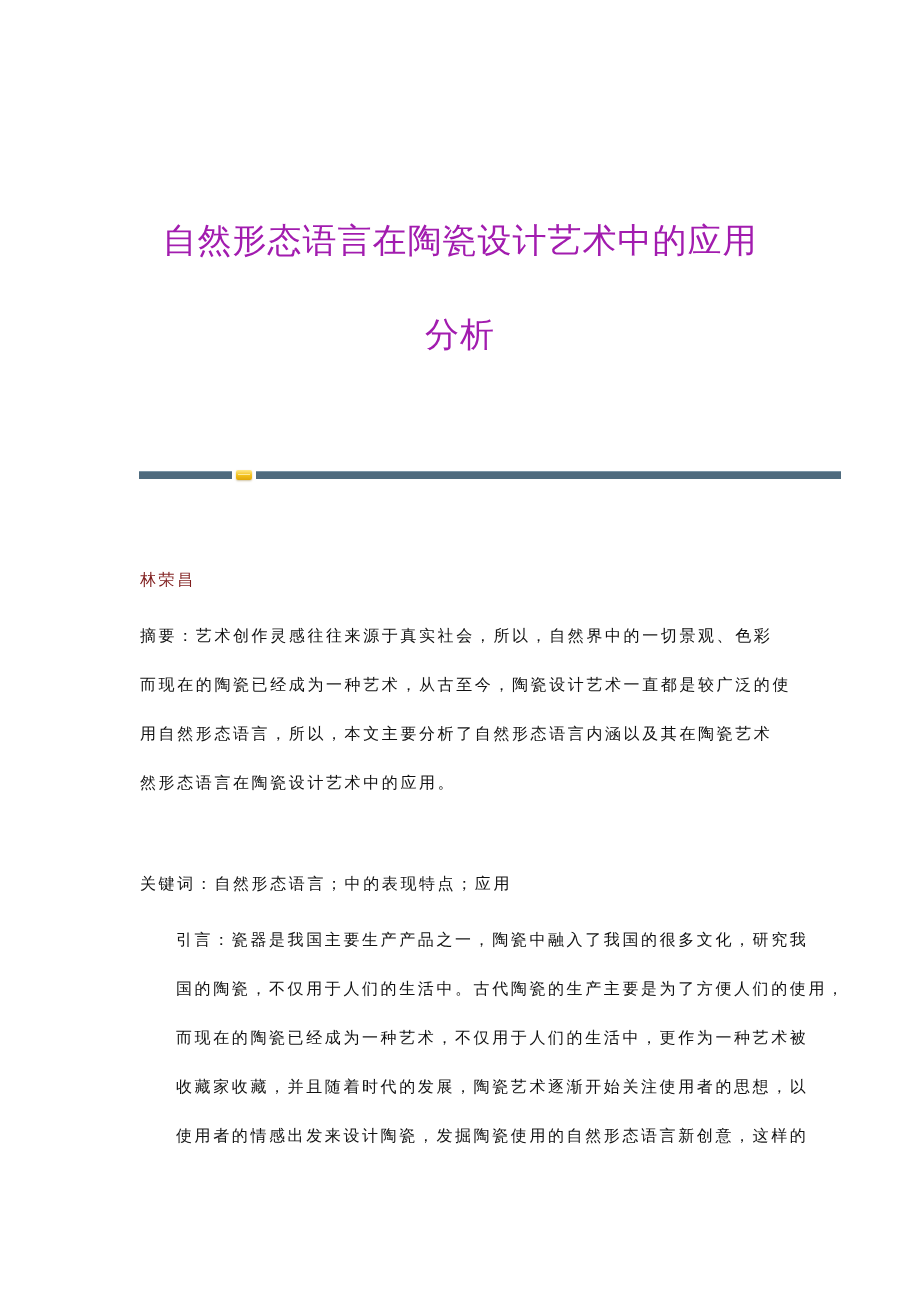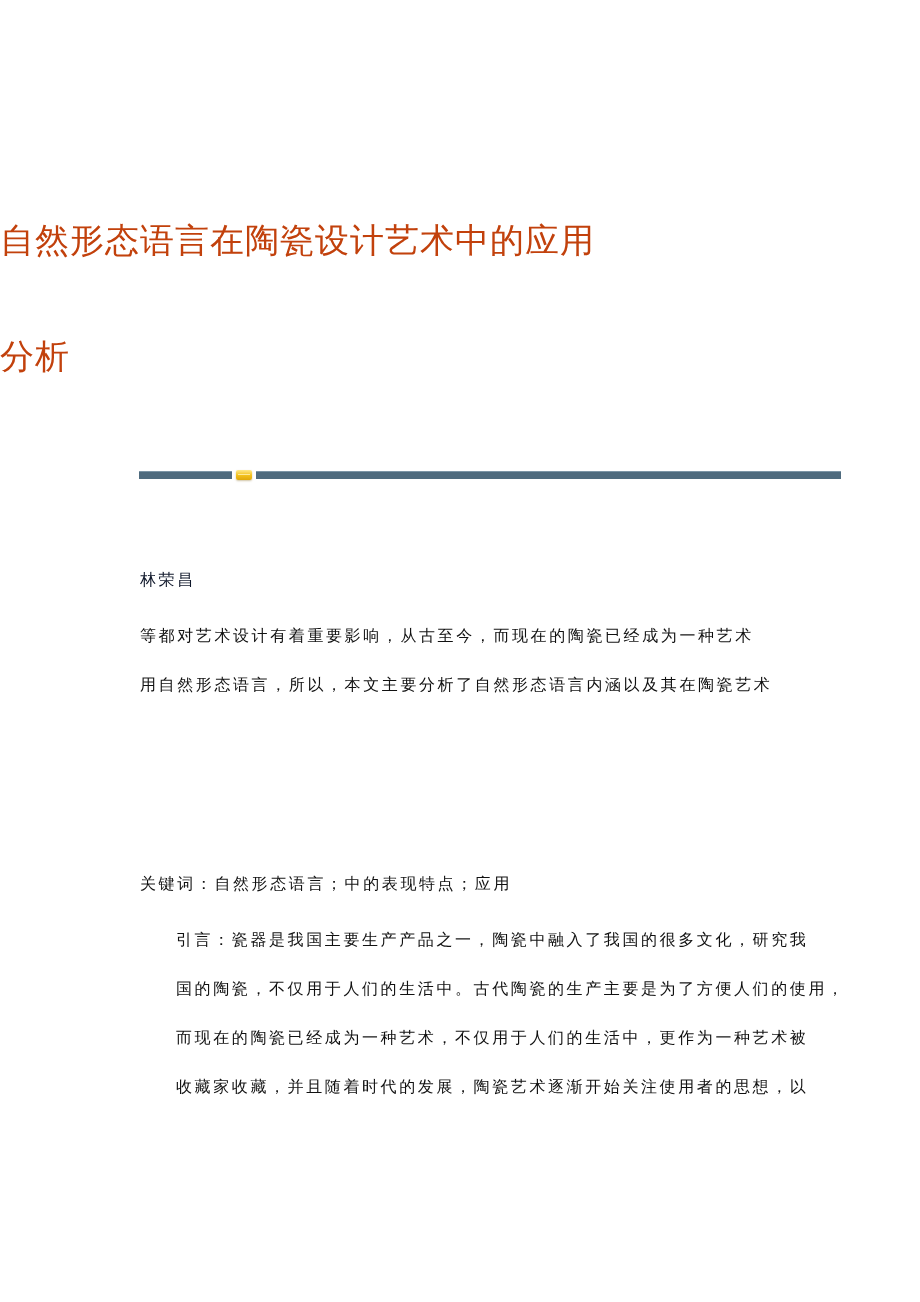--- a/index.html
+++ b/index.html
@@ -18,28 +18,29 @@
     .page {
       position: absolute;
       left: 0; top: 0;
       width: 920px;
       height: 1302px;
     }
     .title {
       position: absolute;
       left: 0;
       width: 920px;
+      text-align: center;
       font-size: 34px;
       line-height: 40px;
-      color: #c2410c;
+      color: #a21caf;
       font-family: "DejaVu Serif", "Liberation Serif", serif;
       letter-spacing: 1px;
     }
     .title.line1 { top: 220px; }
-    .title.line2 { top: 336px; }
+    .title.line2 { top: 314px; }
 
     .divider {
       position: absolute;
       left: 139px;
       top: 470px;
       width: 702px;
       height: 10px;
     }
     .divider .seg {
       position: absolute;
@@ -70,21 +71,21 @@
       background: #fff3b8;
       opacity: 0.8;
     }
 
     .text-block {
       position: absolute;
       left: 140px;
       width: 640px;
       font-size: 16px;
       line-height: 20px;
-      color: #0f172a;
+      color: #7f1d1d;
       letter-spacing: 2.6px;
     }
     .author { top: 570px; }
     .para {
       position: absolute;
       left: 140px;
       width: 640px;
       font-size: 16px;
       color: #111111;
     }
@@ -110,28 +111,31 @@
 
   <div class="divider">
     <div class="seg left"></div>
     <div class="ornament"></div>
     <div class="seg right"></div>
   </div>
 
   <div class="text-block author">林荣昌</div>
 
   <div class="para abstract">
-    <span class="line">等都对艺术设计有着重要影响，从古至今，而现在的陶瓷已经成为一种艺术</span>
+    <span class="line">摘要：艺术创作灵感往往来源于真实社会，所以，自然界中的一切景观、色彩</span>
+    <span class="line">而现在的陶瓷已经成为一种艺术，从古至今，陶瓷设计艺术一直都是较广泛的使</span>
     <span class="line">用自然形态语言，所以，本文主要分析了自然形态语言内涵以及其在陶瓷艺术</span>
+    <span class="line">然形态语言在陶瓷设计艺术中的应用。</span>
   </div>
 
   <div class="para keywords">
     <span class="line">关键词：自然形态语言；中的表现特点；应用</span>
   </div>
 
   <div class="para intro">
     <span class="line">引言：瓷器是我国主要生产产品之一，陶瓷中融入了我国的很多文化，研究我</span>
     <span class="line">国的陶瓷，不仅用于人们的生活中。古代陶瓷的生产主要是为了方便人们的使用，</span>
     <span class="line">而现在的陶瓷已经成为一种艺术，不仅用于人们的生活中，更作为一种艺术被</span>
     <span class="line">收藏家收藏，并且随着时代的发展，陶瓷艺术逐渐开始关注使用者的思想，以</span>
+    <span class="line">使用者的情感出发来设计陶瓷，发掘陶瓷使用的自然形态语言新创意，这样的</span>
   </div>
 
 </div>
 
 </body></html>

